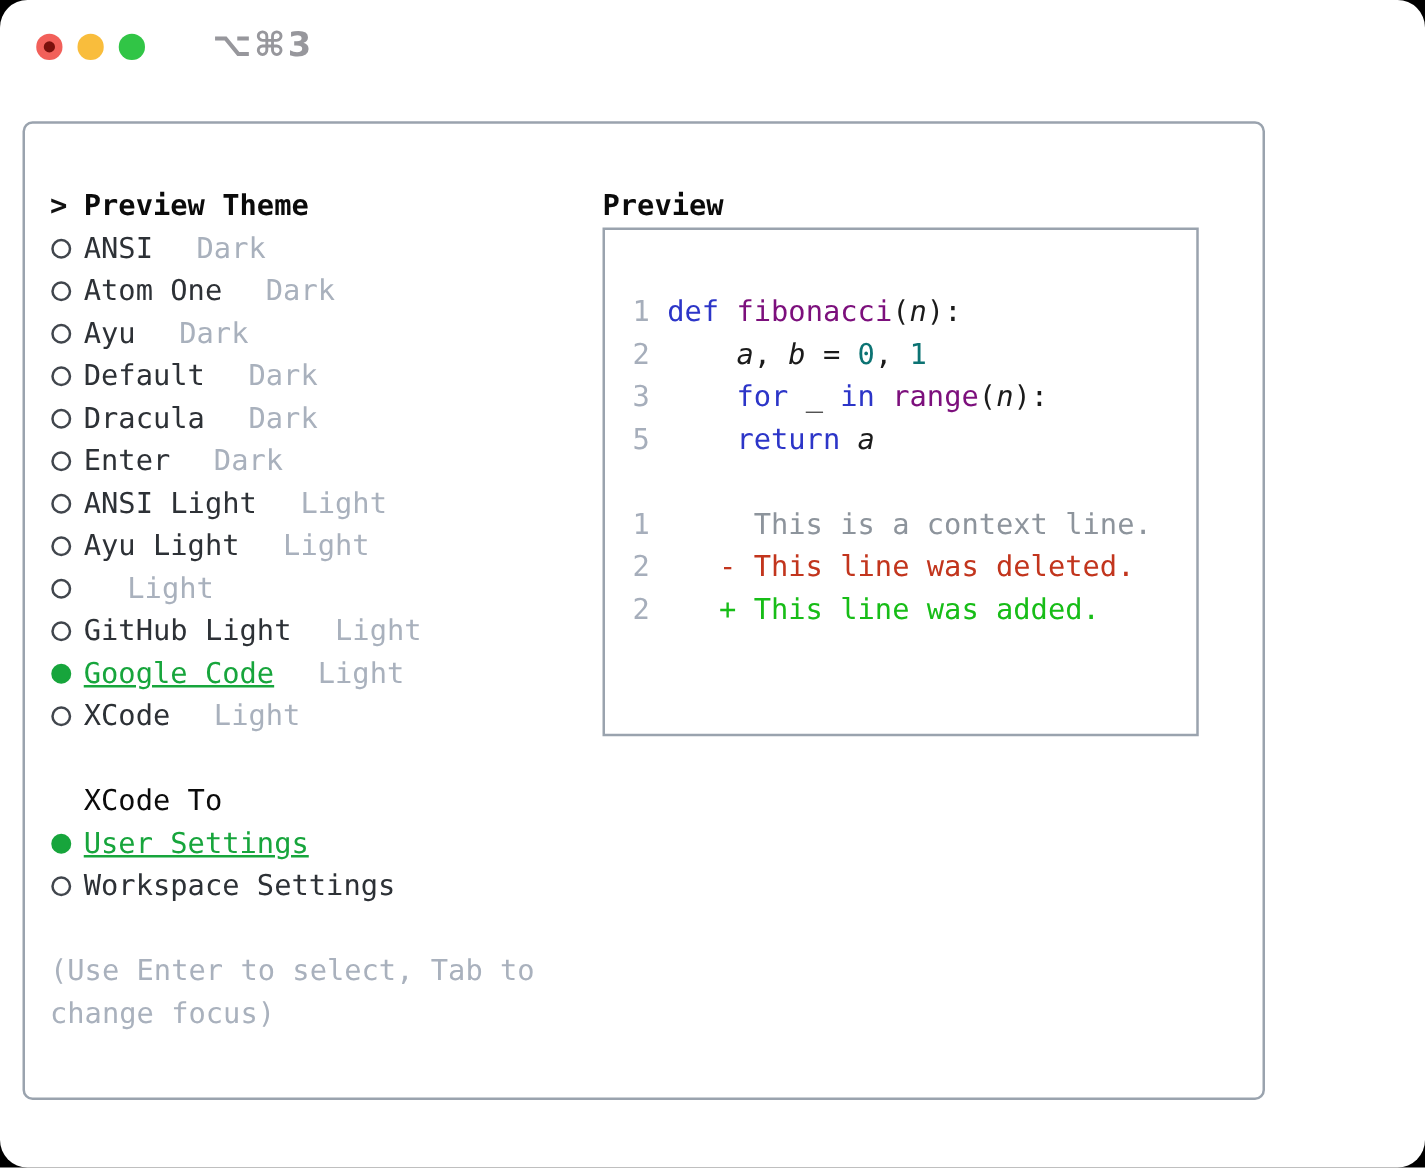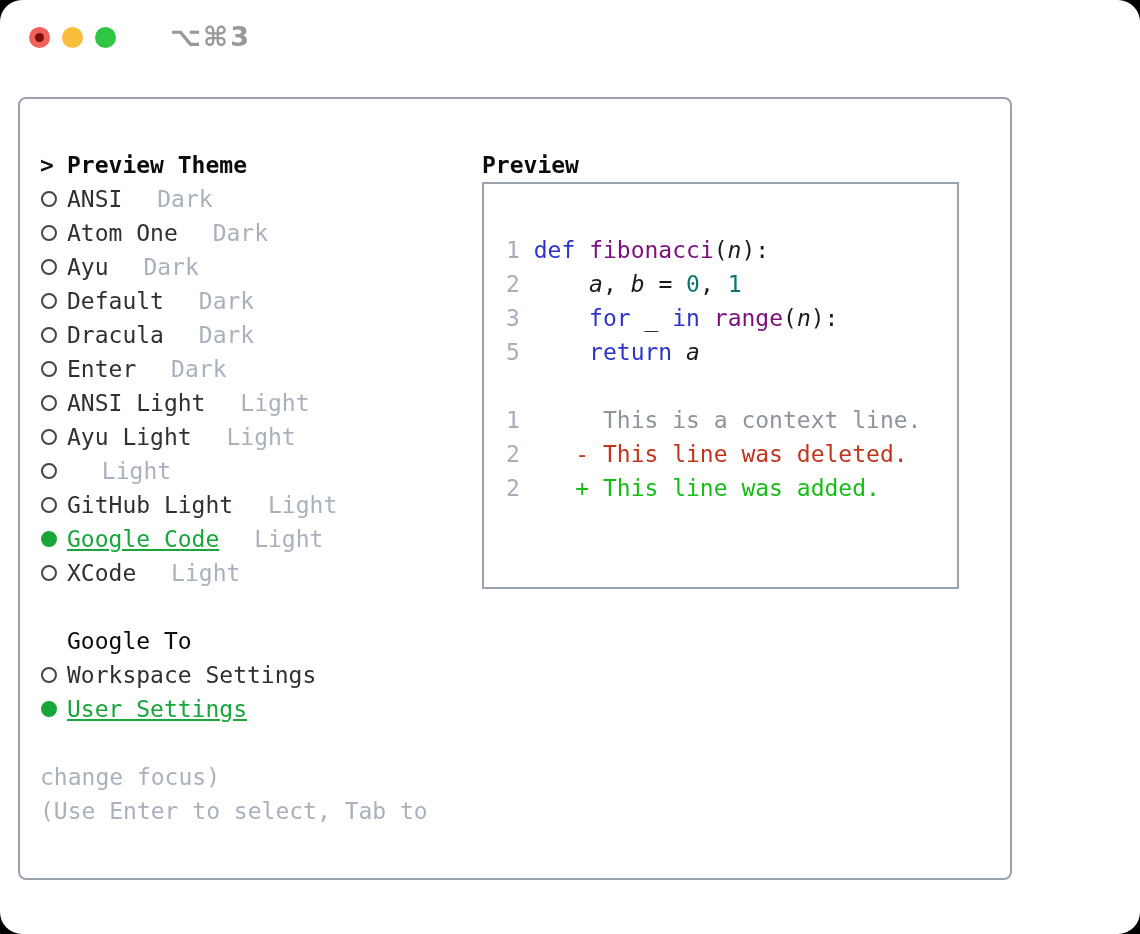--- a/index.html
+++ b/index.html
@@ -109,32 +109,32 @@
           <div class="row"><span class="marker"><span class="circle"></span></span><span class="t-tag"> Light</span></div>
           <div class="row"><span class="marker"><span class="circle"></span></span><span class="t-name">GitHub Light</span><span class="t-tag"> Light</span></div>
           <div class="row"><span class="marker"><span class="circle sel"></span></span><span class="t-name sel">Google Code</span><span class="t-tag"> Light</span></div>
           <div class="row"><span class="marker"><span class="circle"></span></span><span class="t-name">XCode</span><span class="t-tag"> Light</span></div>
         </div>
 
       <div class="spacer"></div>
 
       <div class="row">
         <span class="marker"></span>
-        <span style="color:#0b0b0b;">Google To</span>
+        <span style="color:#0b0b0b;">XCode To</span>
       </div>
 
       <div id="apply-list">
+          <div class="row"><span class="marker"><span class="circle sel"></span></span><span class="t-name sel">User Settings</span></div>
           <div class="row"><span class="marker"><span class="circle"></span></span><span class="t-name">Workspace Settings</span></div>
-          <div class="row"><span class="marker"><span class="circle sel"></span></span><span class="t-name sel">User Settings</span></div>
         </div>
 
       <div class="spacer"></div>
 
+      <div class="hint">(Use Enter to select, Tab to</div>
       <div class="hint">change focus)</div>
-      <div class="hint">(Use Enter to select, Tab to</div>
     </div>
 
     <div class="right-col">
       <div class="preview-hdr hdr">Preview</div>
       <div class="pbox">
         <div id="code-lines">
             <div class="pline"><span class="ln">1</span><span class="tok-pl"> </span><span class="tok-kw">def</span><span class="tok-pl"> </span><span class="tok-fn">fibonacci</span><span class="tok-pl">(</span><span class="tok-var">n</span><span class="tok-pl">):</span></div>
             <div class="pline"><span class="ln">2</span><span class="tok-pl"> </span><span class="tok-pl">    </span><span class="tok-var">a</span><span class="tok-pl">, </span><span class="tok-var">b</span><span class="tok-pl"> = </span><span class="tok-num">0</span><span class="tok-pl">, </span><span class="tok-num">1</span></div>
             <div class="pline"><span class="ln">3</span><span class="tok-pl"> </span><span class="tok-pl">    </span><span class="tok-kw">for</span><span class="tok-pl"> </span><span class="tok-var">_</span><span class="tok-pl"> </span><span class="tok-kw">in</span><span class="tok-pl"> </span><span class="tok-fn">range</span><span class="tok-pl">(</span><span class="tok-var">n</span><span class="tok-pl">):</span></div>
             <div class="pline"><span class="ln">5</span><span class="tok-pl"> </span><span class="tok-pl">    </span><span class="tok-kw">return</span><span class="tok-pl"> </span><span class="tok-var">a</span></div>

